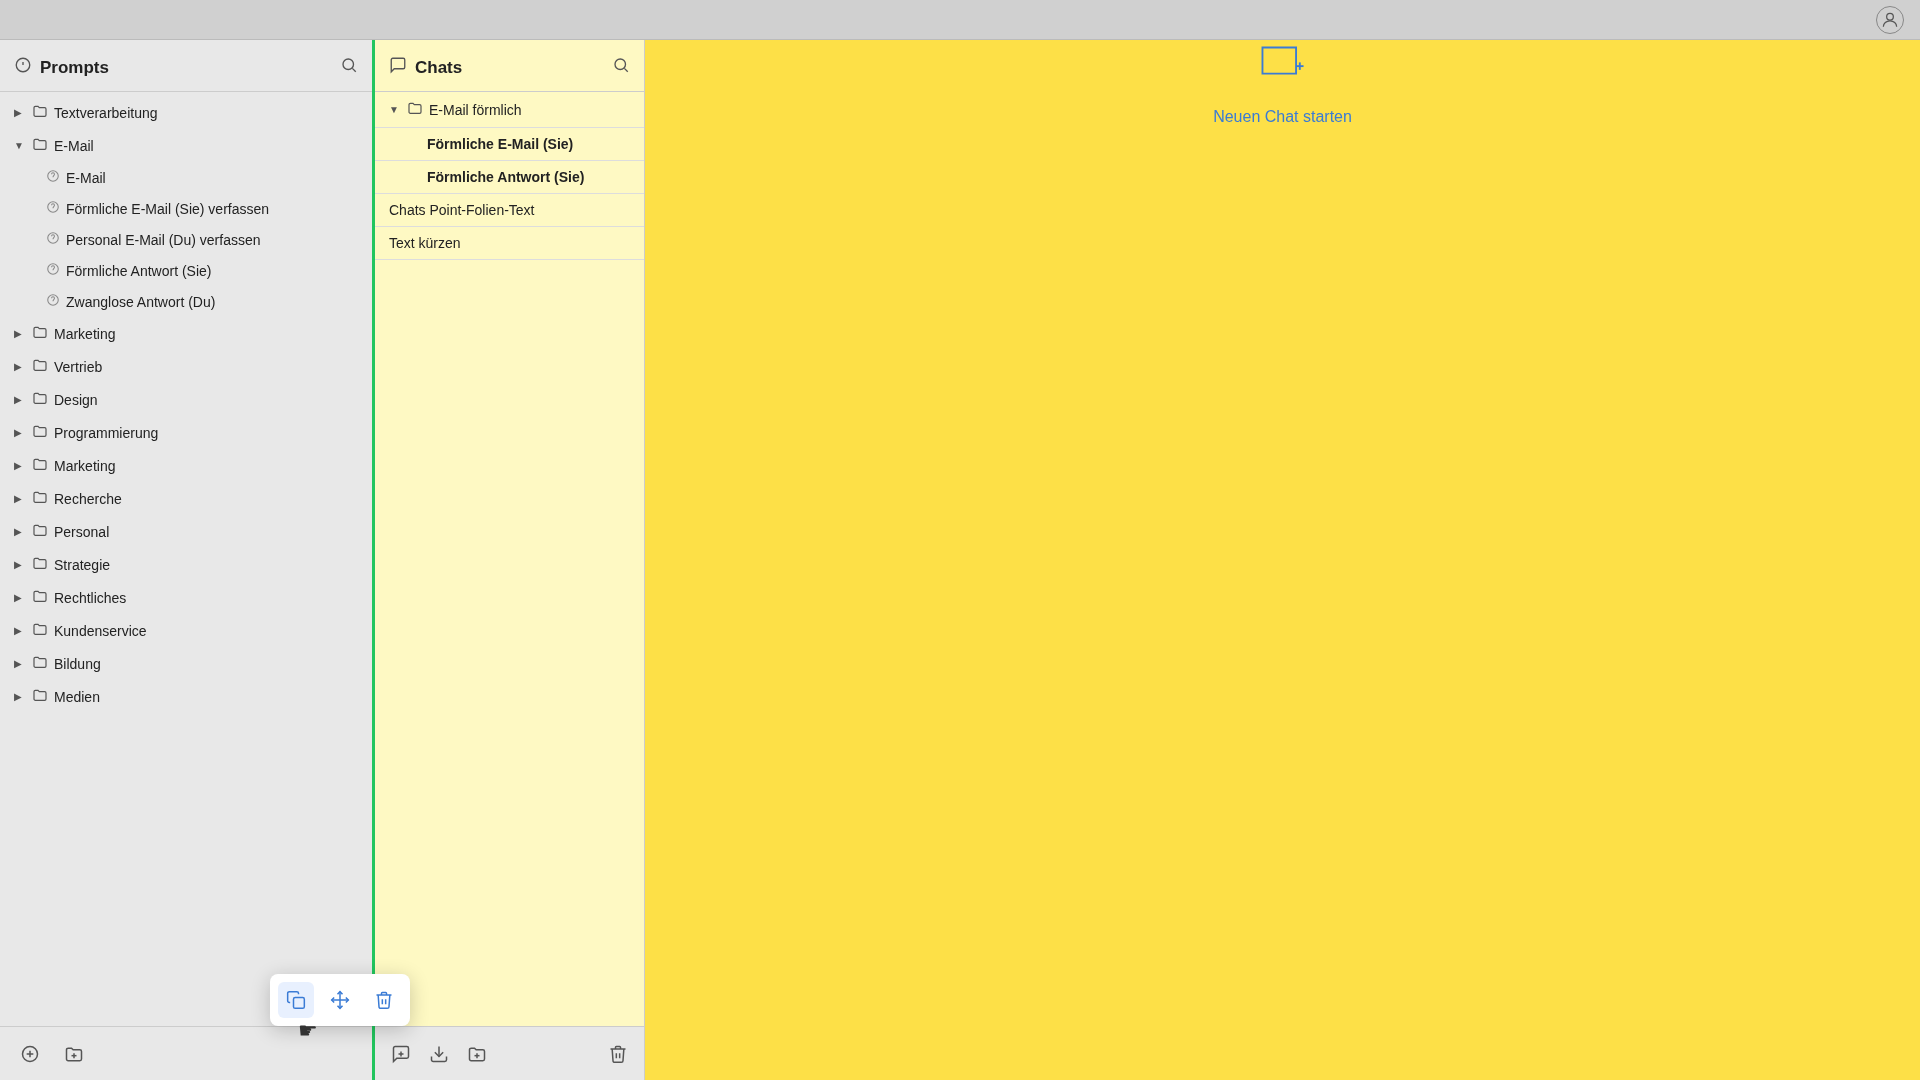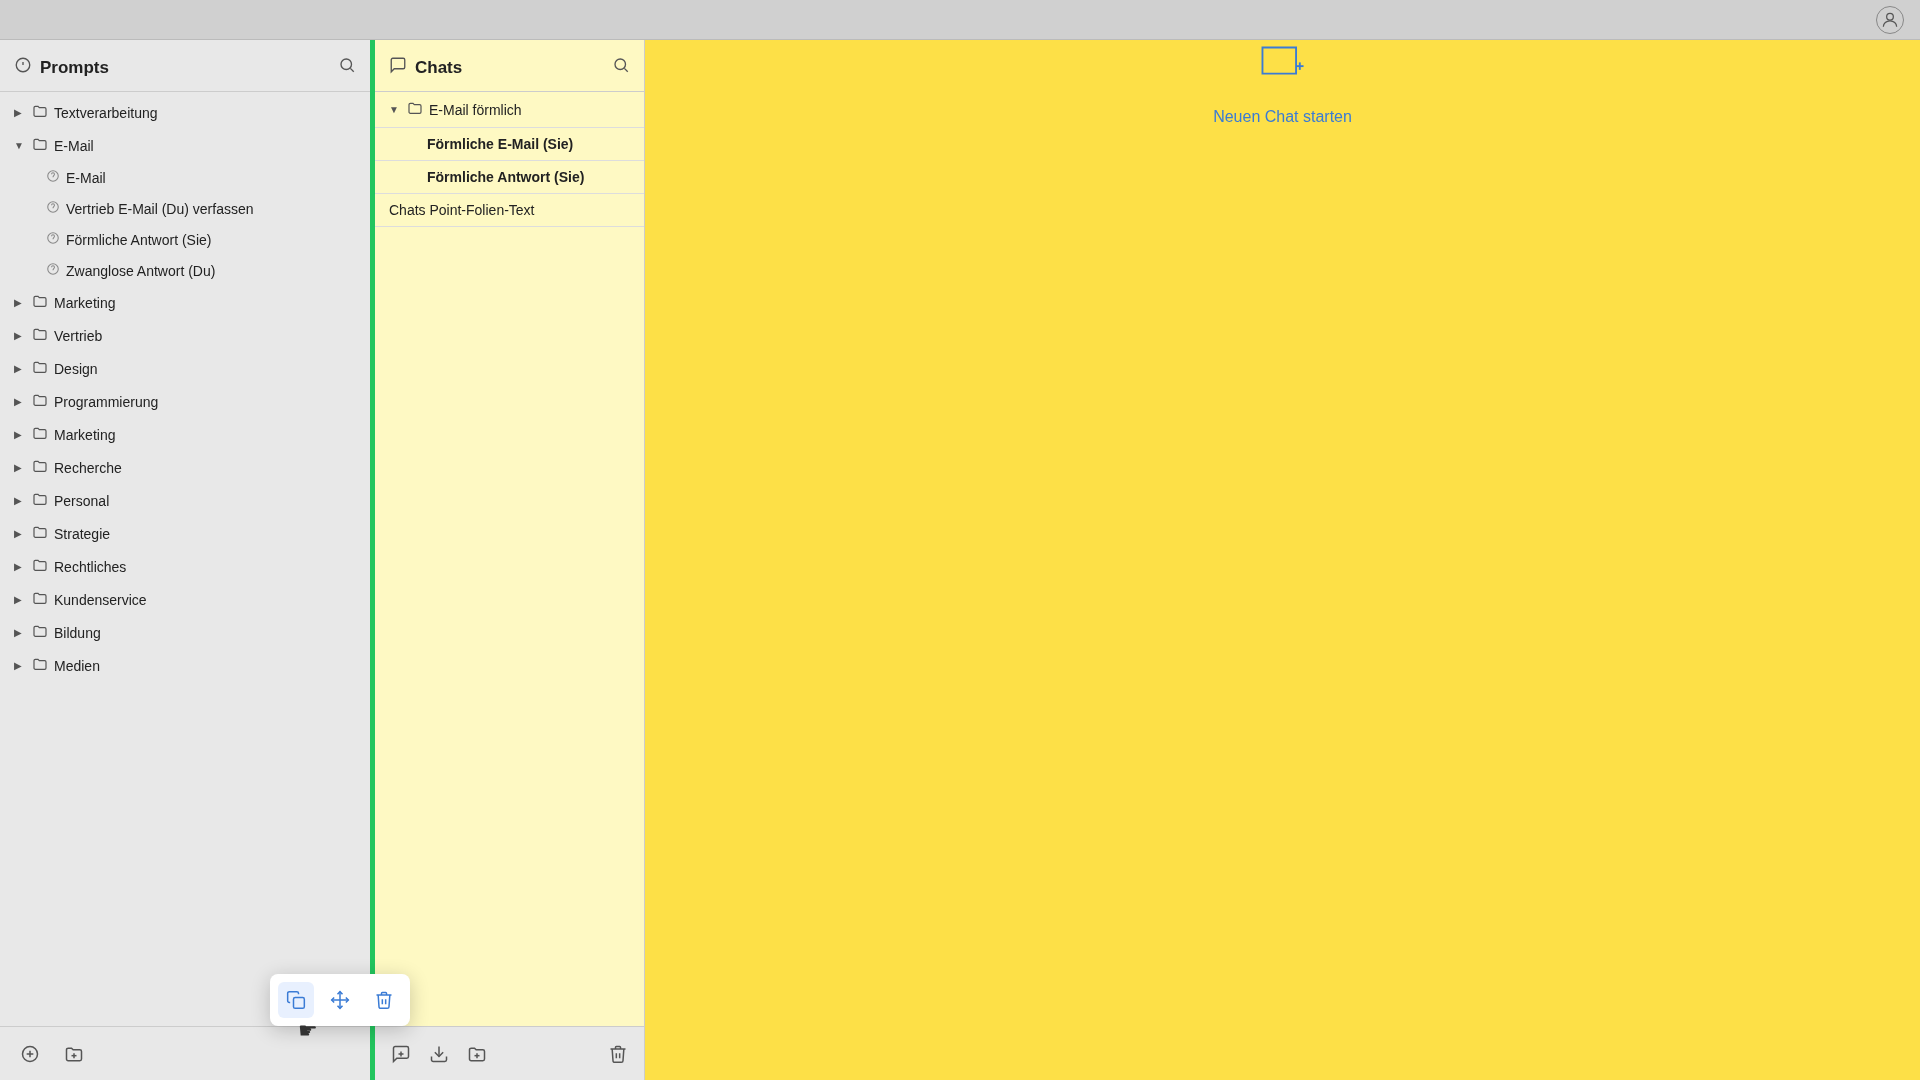--- a/index.html
+++ b/index.html
@@ -39,21 +39,21 @@
       flex: 1;
       overflow: hidden;
     }
 
     
     .left-panel {
       width: 375px;
       background: #e8e8e8;
       display: flex;
       flex-direction: column;
-      border-right: 5px solid #22c55e;
+      border-right: 3px solid #22c55e;
       position: relative;
     }
 
     .panel-header {
       display: flex;
       align-items: center;
       justify-content: space-between;
       padding: 16px 14px 12px 14px;
       border-bottom: 1px solid #ccc;
     }
@@ -293,30 +293,40 @@
         <span class="chevron"></span>
         <span class="prompt-icon">
           <svg width="14" height="14" viewBox="0 0 24 24" fill="none" stroke="#888" stroke-width="1.8">
             <circle cx="12" cy="12" r="9"></circle>
             <path d="M9.5 9a2.5 2.5 0 015 0c0 2-2.5 3-2.5 5M12 18h.01"></path>
           </svg>
         </span>
         <span>E-Mail</span>
       </div>
 
-
       <div class="tree-item sub-item">
         <span class="chevron"></span>
         <span class="prompt-icon">
           <svg width="14" height="14" viewBox="0 0 24 24" fill="none" stroke="#888" stroke-width="1.8">
             <circle cx="12" cy="12" r="9"></circle>
             <path d="M9.5 9a2.5 2.5 0 015 0c0 2-2.5 3-2.5 5M12 18h.01"></path>
           </svg>
         </span>
-        <span>Vertrieb E-Mail (Du) verfassen</span>
+        <span>Förmliche E-Mail (Sie) verfassen</span>
+      </div>
+
+      <div class="tree-item sub-item">
+        <span class="chevron"></span>
+        <span class="prompt-icon">
+          <svg width="14" height="14" viewBox="0 0 24 24" fill="none" stroke="#888" stroke-width="1.8">
+            <circle cx="12" cy="12" r="9"></circle>
+            <path d="M9.5 9a2.5 2.5 0 015 0c0 2-2.5 3-2.5 5M12 18h.01"></path>
+          </svg>
+        </span>
+        <span>Personal E-Mail (Du) verfassen</span>
       </div>
 
       <div class="tree-item sub-item">
         <span class="chevron"></span>
         <span class="prompt-icon">
           <svg width="14" height="14" viewBox="0 0 24 24" fill="none" stroke="#888" stroke-width="1.8">
             <circle cx="12" cy="12" r="9"></circle>
             <path d="M9.5 9a2.5 2.5 0 015 0c0 2-2.5 3-2.5 5M12 18h.01"></path>
           </svg>
         </span>
@@ -540,20 +550,23 @@
       <div class="chat-tree-item sub-item">
         <span style="width:18px;flex-shrink:0;"></span>
         <span>Förmliche Antwort (Sie)</span>
       </div>
 
 
       <div class="chat-tree-item">
         <span>Chats Point-Folien-Text</span>
       </div>
 
+      <div class="chat-tree-item">
+        <span>Text kürzen</span>
+      </div>
     </div>
 
     <div class="bottom-toolbar-middle">
       <span class="toolbar-btn">
         <svg width="20" height="20" viewBox="0 0 24 24" fill="none" stroke="#555" stroke-width="1.8">
           <path d="M21 15a2 2 0 01-2 2H7l-4 4V5a2 2 0 012-2h14a2 2 0 012 2z"></path>
           <line x1="12" y1="9" x2="12" y2="15"></line>
           <line x1="9" y1="12" x2="15" y2="12"></line>
         </svg>
       </span>

